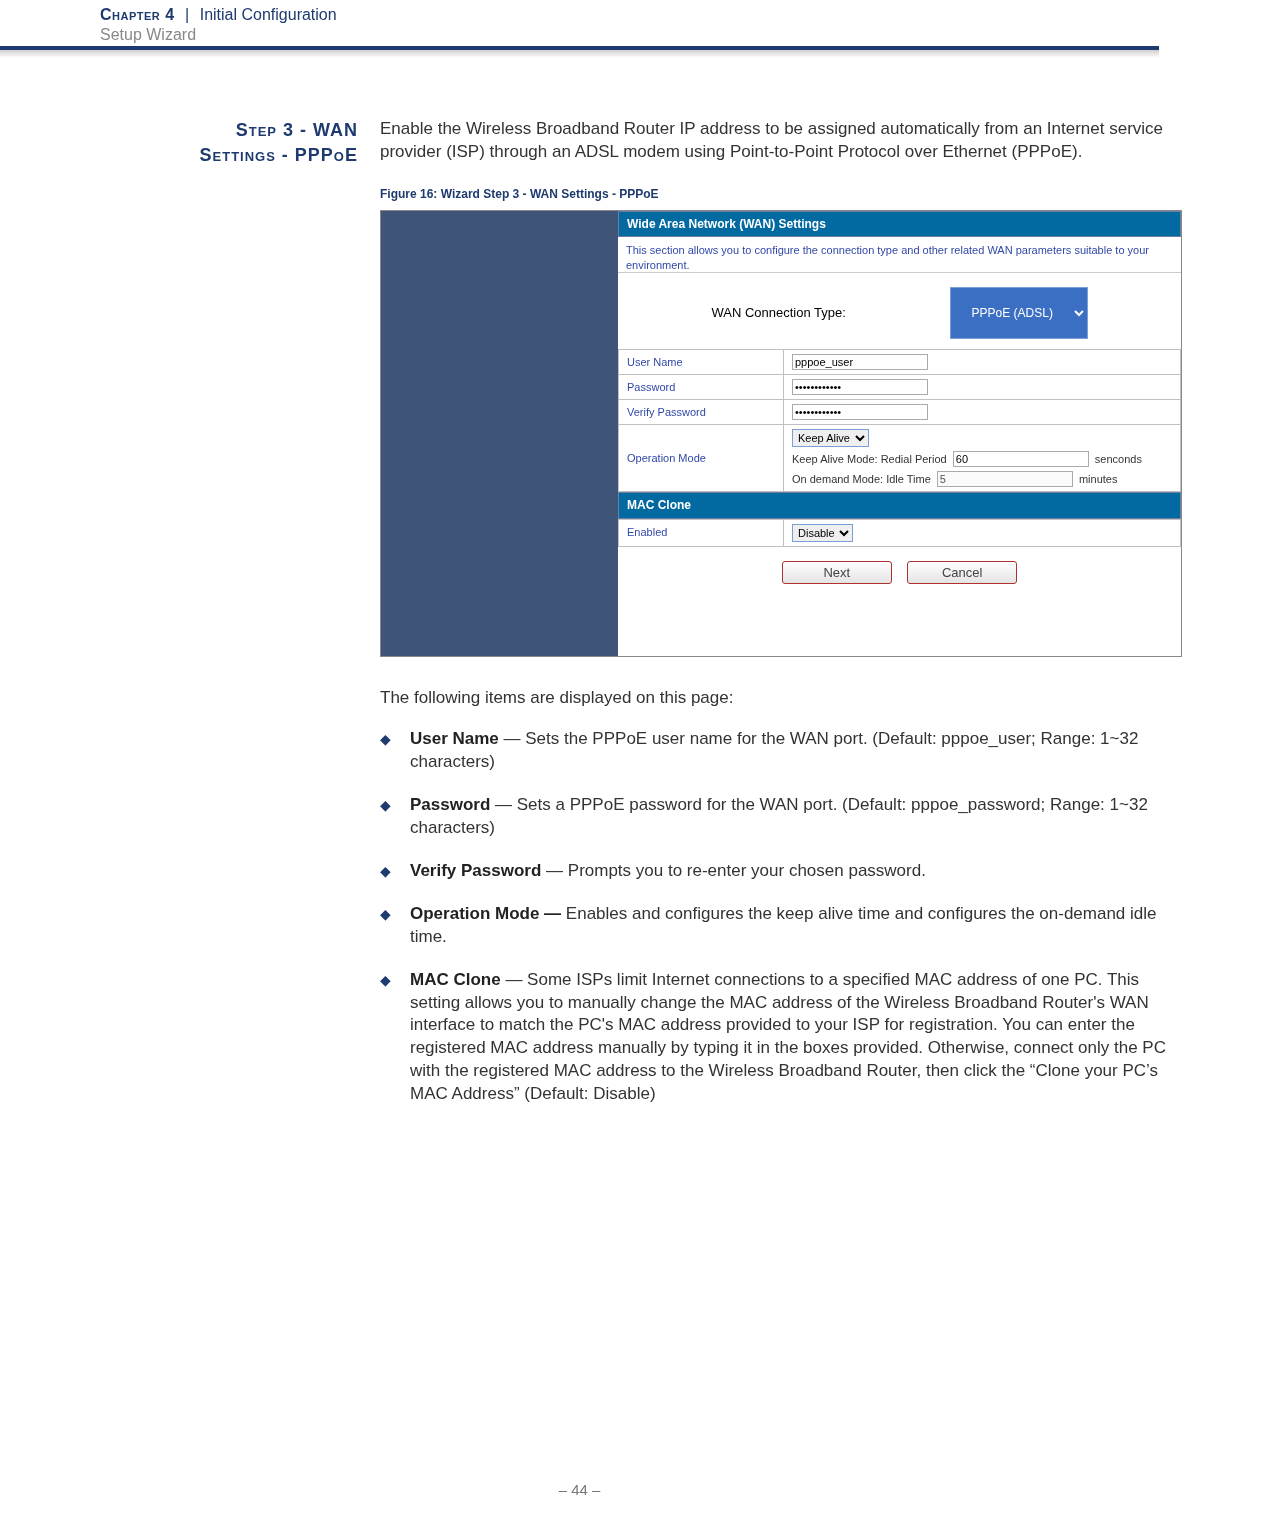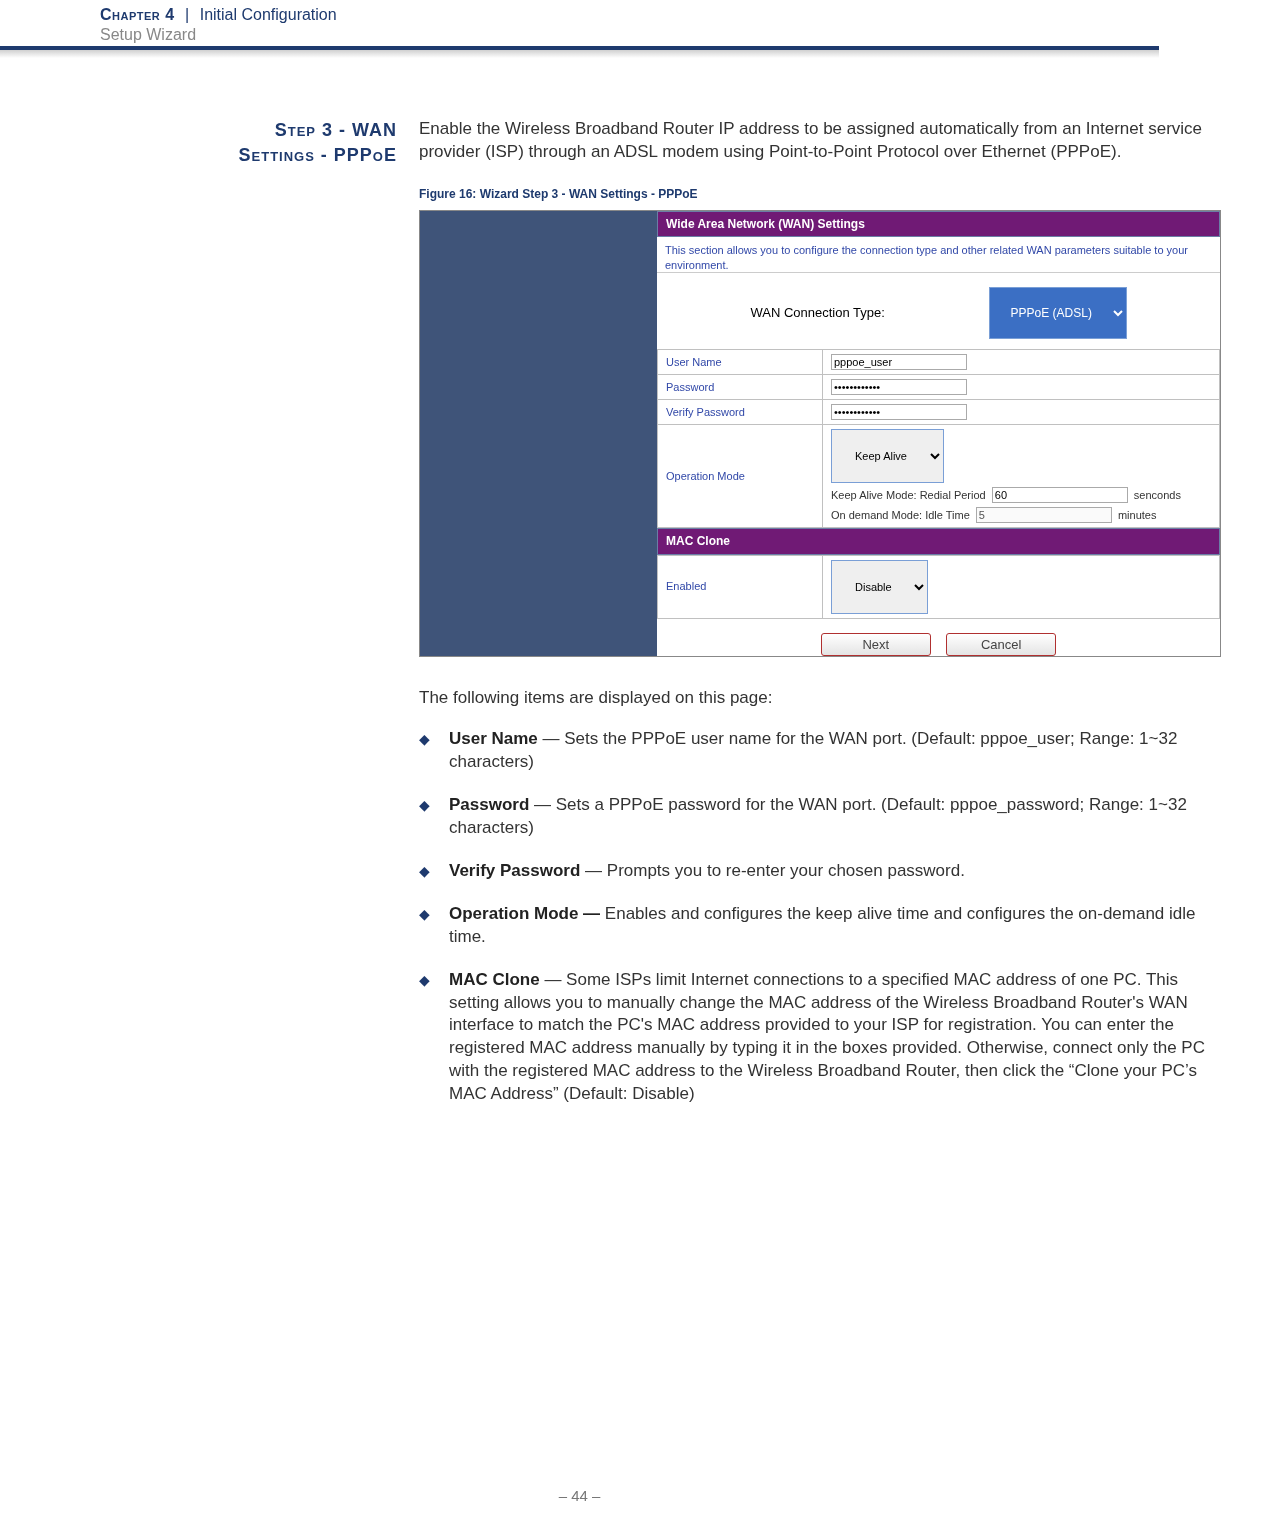--- a/index.html
+++ b/index.html
@@ -49,21 +49,20 @@
     display: flex;
     padding: 60px 100px 0 0;
     box-sizing: border-box;
   }
   .left-col {
     width: 380px;
     flex-shrink: 0;
     text-align: right;
     padding-right: 22px;
     box-sizing: border-box;
-    margin-left: 39px;
   }
   .left-col .step-heading {
     color: #1e3a6e;
     font-weight: bold;
     font-size: 18px;
     font-variant: small-caps;
     letter-spacing: 1px;
     line-height: 1.4;
   }
   .right-col {
@@ -89,21 +88,21 @@
     width: 237px;
     background: #3f5479;
     flex-shrink: 0;
   }
   .fig-main {
     flex: 1;
     font-family: Arial, sans-serif;
     font-size: 12px;
   }
   .sect-header {
-    background: #701a75;
+    background: #0369a1;
     color: #fff;
     font-weight: bold;
     padding: 4px 8px;
     font-size: 12px;
     border: 1px solid #6b7ea6;
   }
   .sect-desc {
     color: #3148a8;
     font-size: 11px;
     padding: 6px 8px 0 8px;
@@ -140,21 +139,21 @@
     background: #fff;
   }
   .form-table input[type=text], .form-table input[type=password] {
     font-size: 11px;
     padding: 1px 2px;
     width: 130px;
     border: 1px solid #aaa;
   }
   .form-table select {
     font-size: 11px;
-    padding: 19px;
+    padding: 1px;
     border: 1px solid #7a9fd6;
   }
   .subline {
     font-size: 11px;
     color: #333;
     margin-top: 4px;
   }
   .subline input {
     width: 36px;
     font-size: 11px;
@@ -199,21 +198,21 @@
     top: 2px;
     color: #1e3a6e;
     font-size: 14px;
   }
   .item-list li .term {
     font-weight: bold;
     color: #222;
   }
   .footer {
     position: absolute;
-    bottom: 28px;
+    bottom: 34px;
     width: 100%;
     text-align: center;
     color: #777;
     font-size: 15px;
   }
 </style>
 </head>
 <body>
 
 <div class="page">

